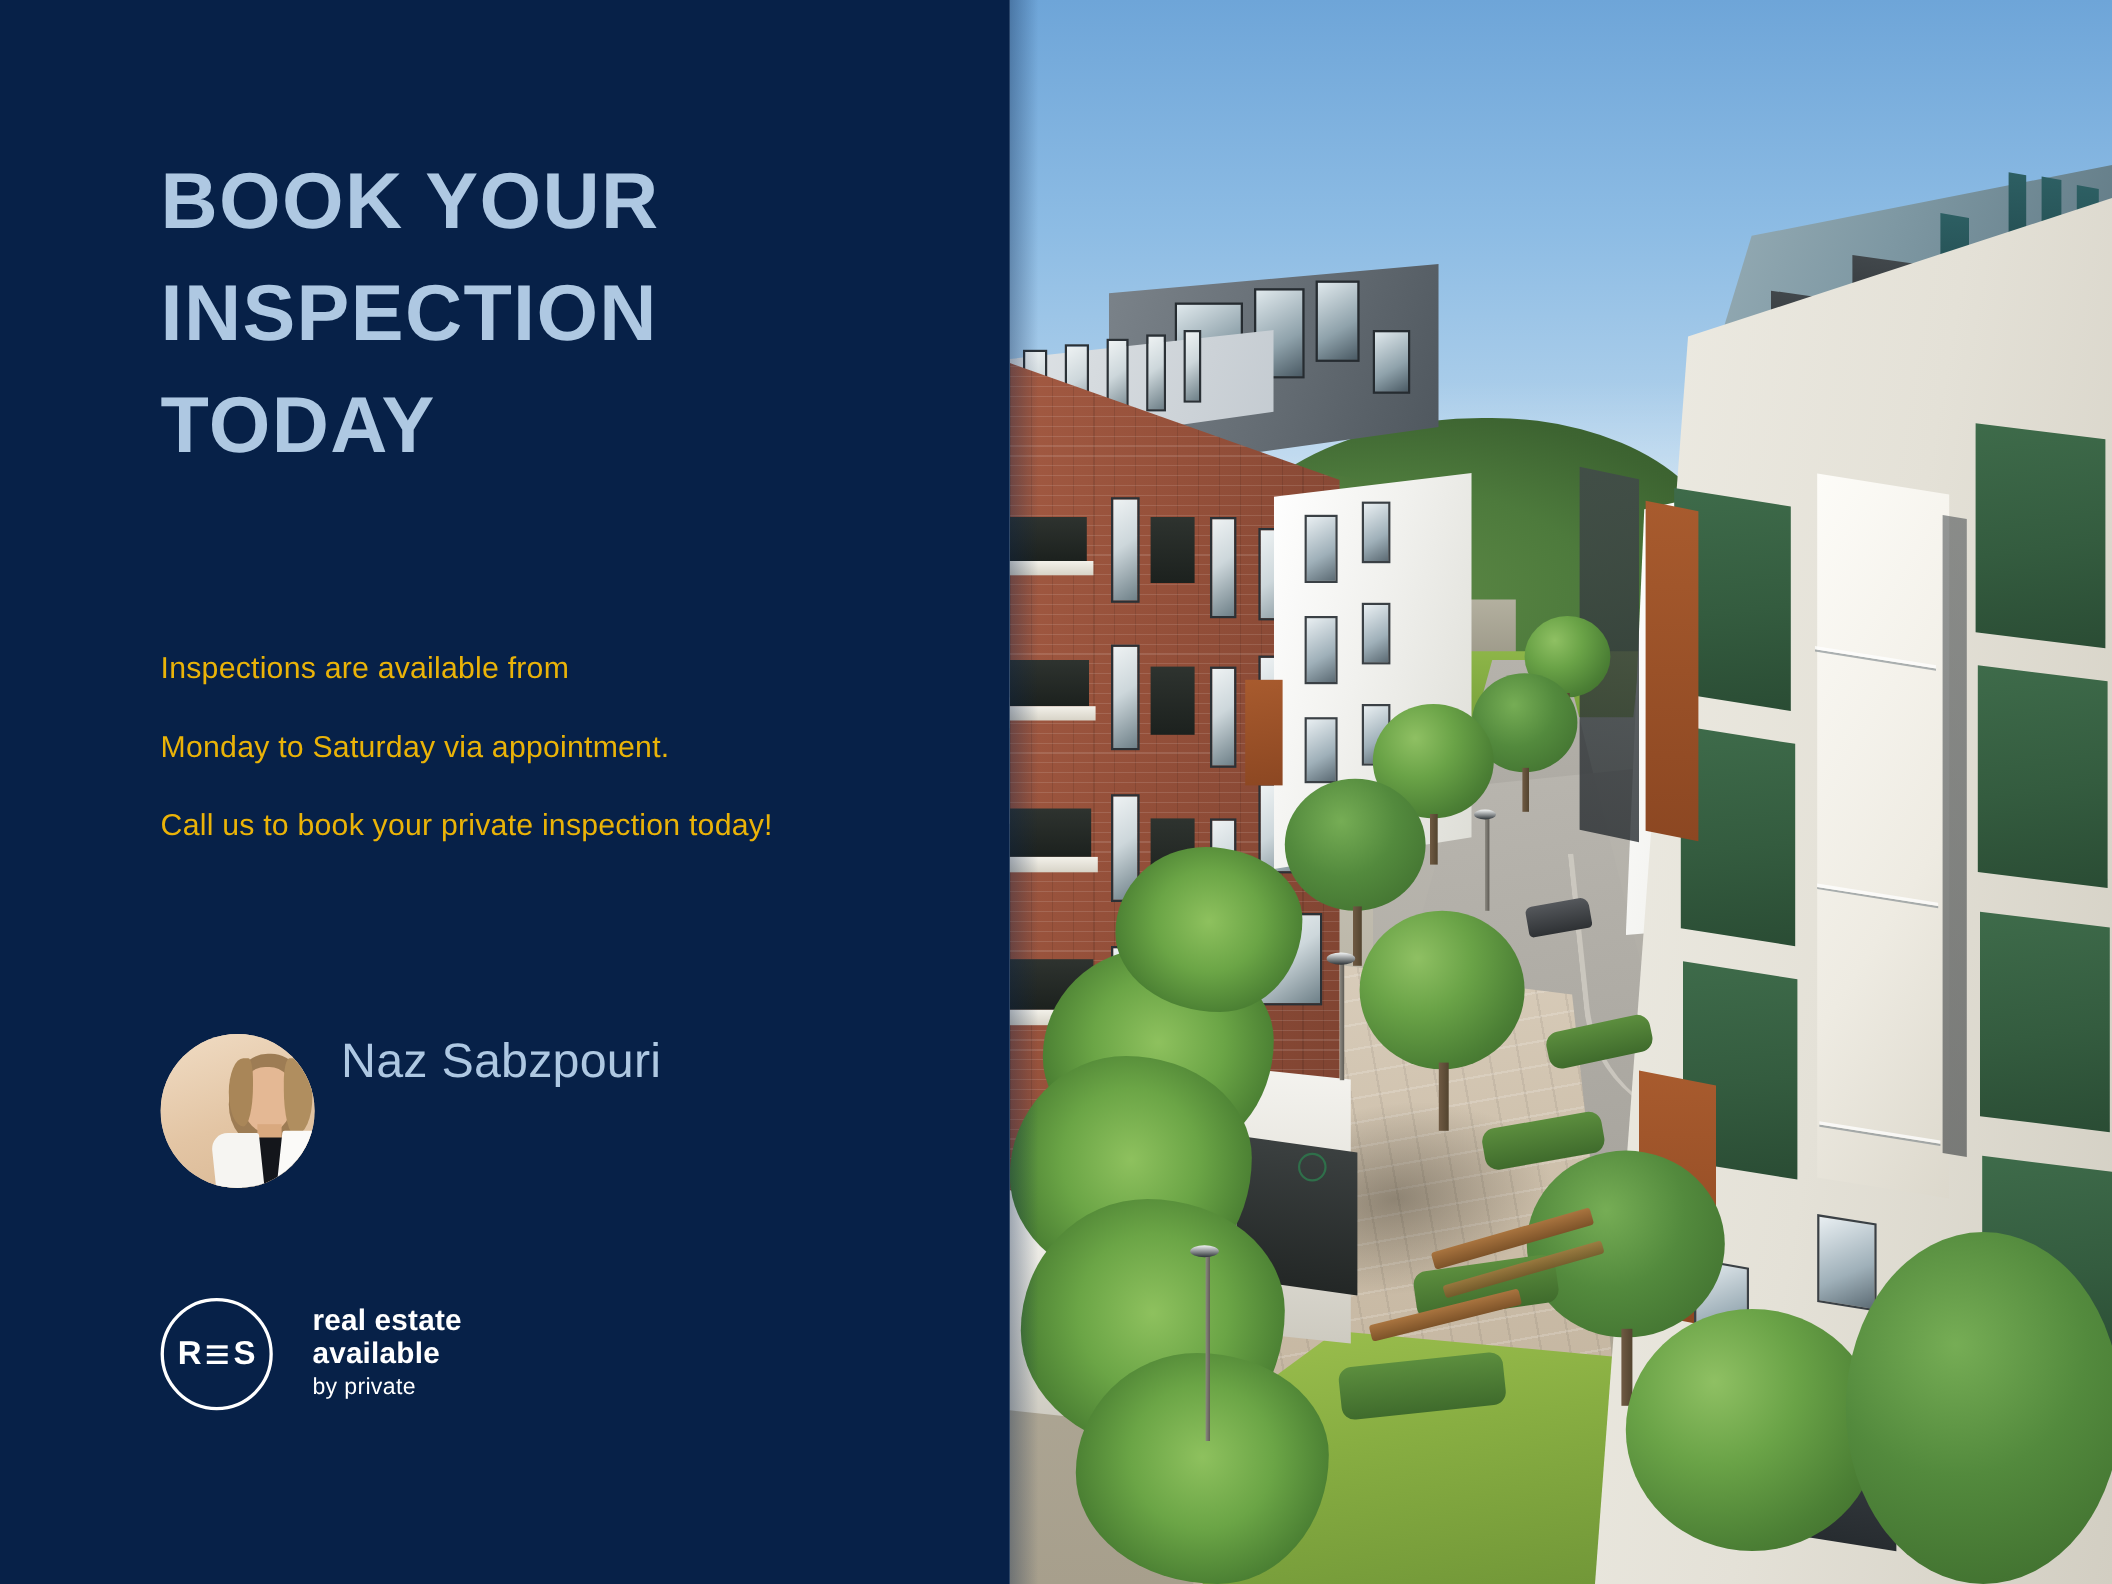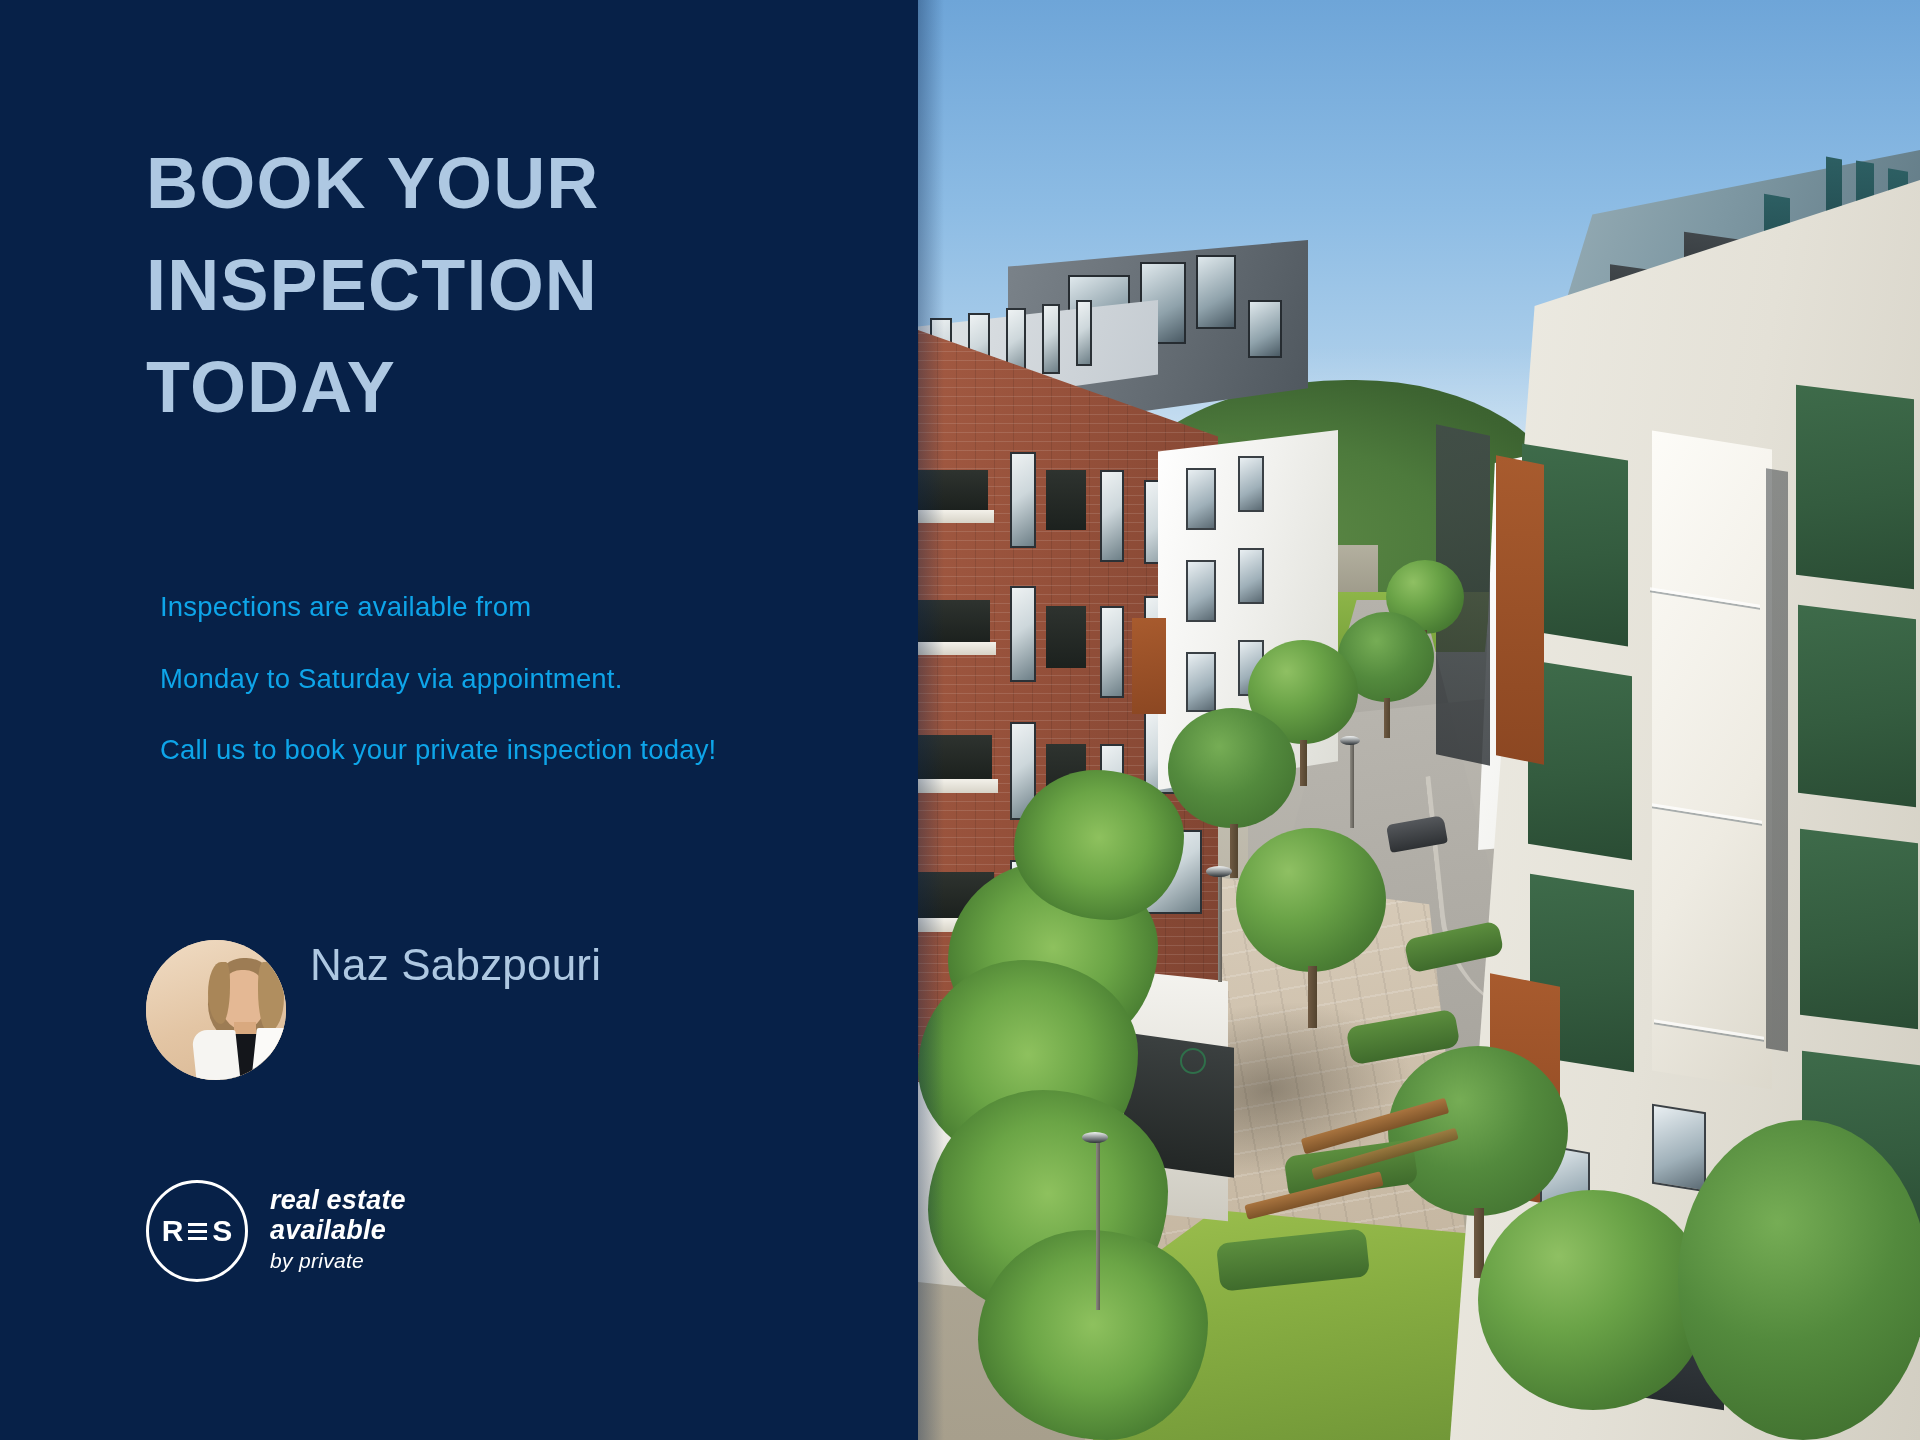--- a/index.html
+++ b/index.html
@@ -27,23 +27,23 @@
     font-size:72px;
     font-weight:700;
     line-height:1.42;
     letter-spacing:1.2px;
     text-transform:uppercase;
     white-space:pre-line;
   }
 
   .body-copy {
     position:absolute;
-    left:160px; top:593px;
+    left:146px; top:593px;
     width:760px;
-    color:#0ea5e9;
+    color:#eab308;
   }
   .body-line {
     font-size:27.5px;
     font-weight:400;
     letter-spacing:0.2px;
     line-height:1.0;
     margin-bottom:44px;
   }
   .body-line:last-child { margin-bottom:0; }
 
@@ -164,21 +164,21 @@
     font-weight:700;
     letter-spacing:0;
     line-height:1;
   }
   .logo-mark .bars {
     display:flex; flex-direction:column; justify-content:center; gap:4px;
     height:22px;
   }
   .logo-mark .bars i { display:block; width:19px; height:3px; background:#fff; }
 
-  .logo-text { margin-left:22px;font-style:italic; }
+  .logo-text { margin-left:36px; }
   .logo-text .l1, .logo-text .l2 {
     color:#ffffff;
     font-size:27px;
     font-weight:700;
     line-height:1.12;
     letter-spacing:0.2px;
   }
   .logo-text .l3 {
     color:#ffffff;
     font-size:21px;

